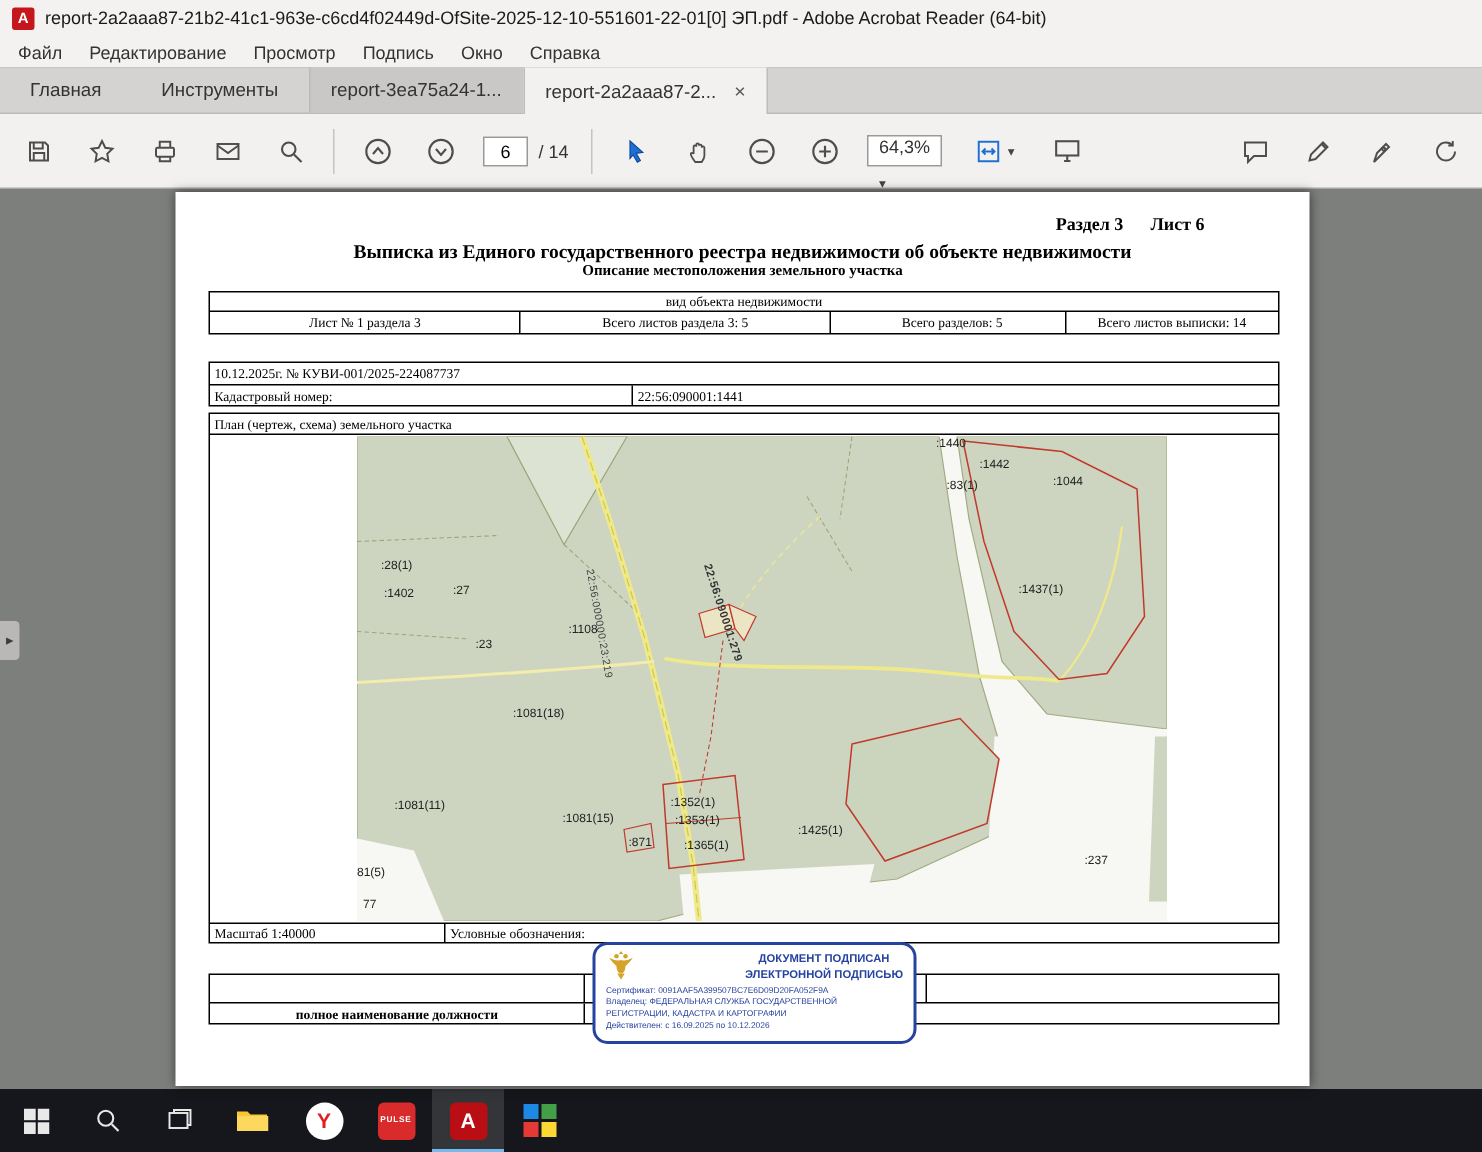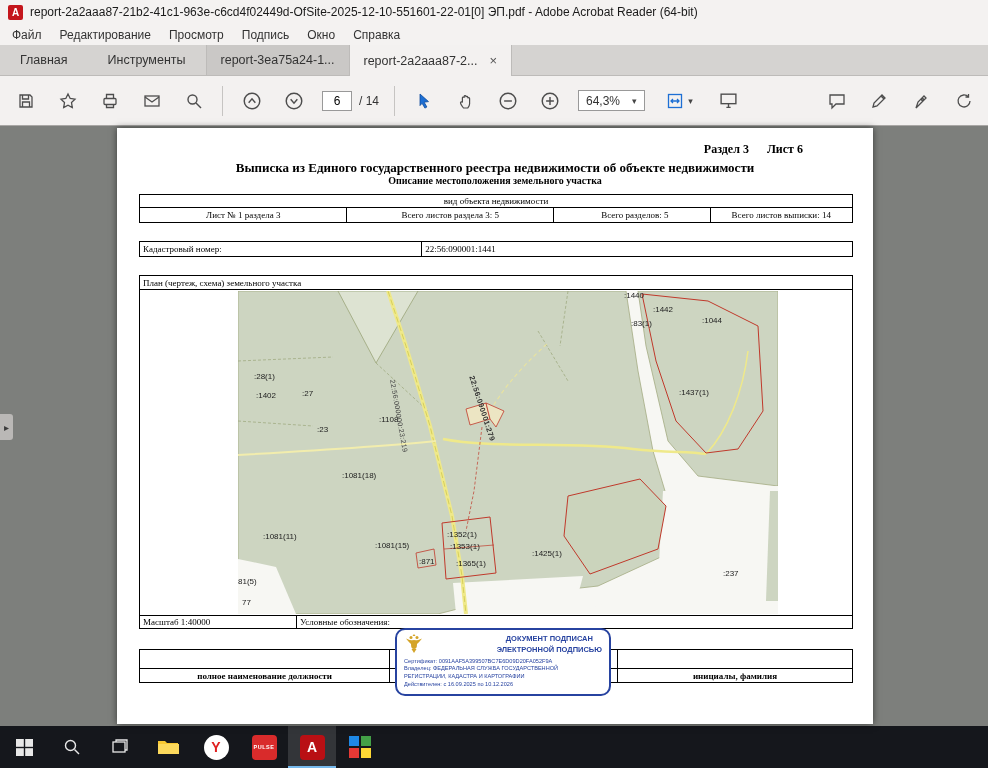--- a/index.html
+++ b/index.html
@@ -17,21 +17,21 @@
   .tab-doc { padding:0 14px; display:flex; align-items:center; gap:12px; border-left:1px solid #bdbbb9; background:#cac8c6; }
   .tab-doc.active { background:#f3f1f0; border-right:1px solid #bdbbb9; margin-bottom:-1px; }
   .tab-close { color:#555; font-size:13px; }
 
   .toolbar { height:50px; background:#f3f1f0; border-bottom:1px solid #a9a7a5; display:flex; align-items:center; padding:0 12px; gap:15px; }
   .tb-btn { width:27px; height:27px; display:flex; align-items:center; justify-content:center; border-radius:3px; }
   .tb-btn svg { display:block; }
   .tb-sep { width:1px; height:30px; background:#c6c4c2; }
   .page-box { display:flex; align-items:center; gap:7px; font-size:12px; color:#333; }
   .page-box input { width:30px; height:20px; border:1px solid #999; text-align:center; font-size:12px; background:#fff; }
-  .zoom-box { border:1px solid #999; background:#fff; height:21px; display:flex; align-items:center; padding:0 7px; gap:12px; font-size:12px; color:#333; }
+  .zoom-box { border:1px solid #999; background:#fff; height:21px; display:flex; padding:0 7px; gap:12px; font-size:12px; color:#333;flex-direction:column; }
   .caret { font-size:9px; color:#444; }
   .right-group { margin-left:auto; display:flex; align-items:center; gap:15px; }
 
   
   .docarea { position:relative; height:600px; background:#7d7f7c; }
   .nav-toggle { position:absolute; left:0; top:288px; width:13px; height:26px; background:#bab8b6; color:#3c3c3c; font-size:10px; display:flex; align-items:center; justify-content:center; border-radius:0 3px 3px 0; }
 
   .page { position:absolute; left:117px; top:2px; width:756px; height:596px; background:#fff; box-shadow:0 0 7px rgba(0,0,0,.55); font-family:"Liberation Serif", serif; color:#000; }
 
   .hdr-right { position:absolute; top:14px; right:70px; display:flex; gap:18px; font-size:12px; font-weight:bold; }
@@ -253,20 +253,23 @@
       </div>
       <div class="t-row r3">
         <div class="t-cell c-center" style="width:29%;">Лист № 1 раздела 3</div>
         <div class="t-cell c-center" style="width:29%;">Всего листов раздела 3: 5</div>
         <div class="t-cell c-center" style="width:22%;padding-left:6px;">Всего разделов: 5</div>
         <div class="t-cell c-center" style="width:20%;">Всего листов выписки: 14</div>
       </div>
     </div>
 
     <div class="tbl tbl-num">
+      <div class="t-row">
+        <div class="t-cell c-left" style="width:100%;">10.12.2025г. № КУВИ-001/2025-224087737</div>
+      </div>
       <div class="t-row">
         <div class="t-cell c-left" style="width:39.5%;">Кадастровый номер:</div>
         <div class="t-cell c-left" style="width:60.5%;">22:56:090001:1441</div>
       </div>
     </div>
 
     <div class="plan-block">
       <div class="plan-head">План (чертеж, схема) земельного участка</div>
 
       <div class="map-wrap">
@@ -345,21 +348,20 @@
 
     <div class="tbl tbl-sign">
       <div class="t-row r1">
         <div class="t-cell col-a"></div>
         <div class="t-cell col-b"></div>
         <div class="t-cell col-c"></div>
       </div>
       <div class="t-row r2">
         <div class="t-cell col-a c-center" style="font-weight:bold;">полное наименование должности</div>
         <div class="t-cell col-b"></div>
-        <div class="t-cell col-c c-center" style="font-weight:bold;">инициалы, фамилия</div>
       </div>
     </div>
 
     <div class="stamp">
       <div class="stamp-head">
         <svg width="20" height="22" viewBox="0 0 20 22">
           <g fill="#d4a428">
             <path d="M10 1l1.5 2h-3z"></path>
             <circle cx="7" cy="4.5" r="1.5"></circle>
             <circle cx="13" cy="4.5" r="1.5"></circle>

